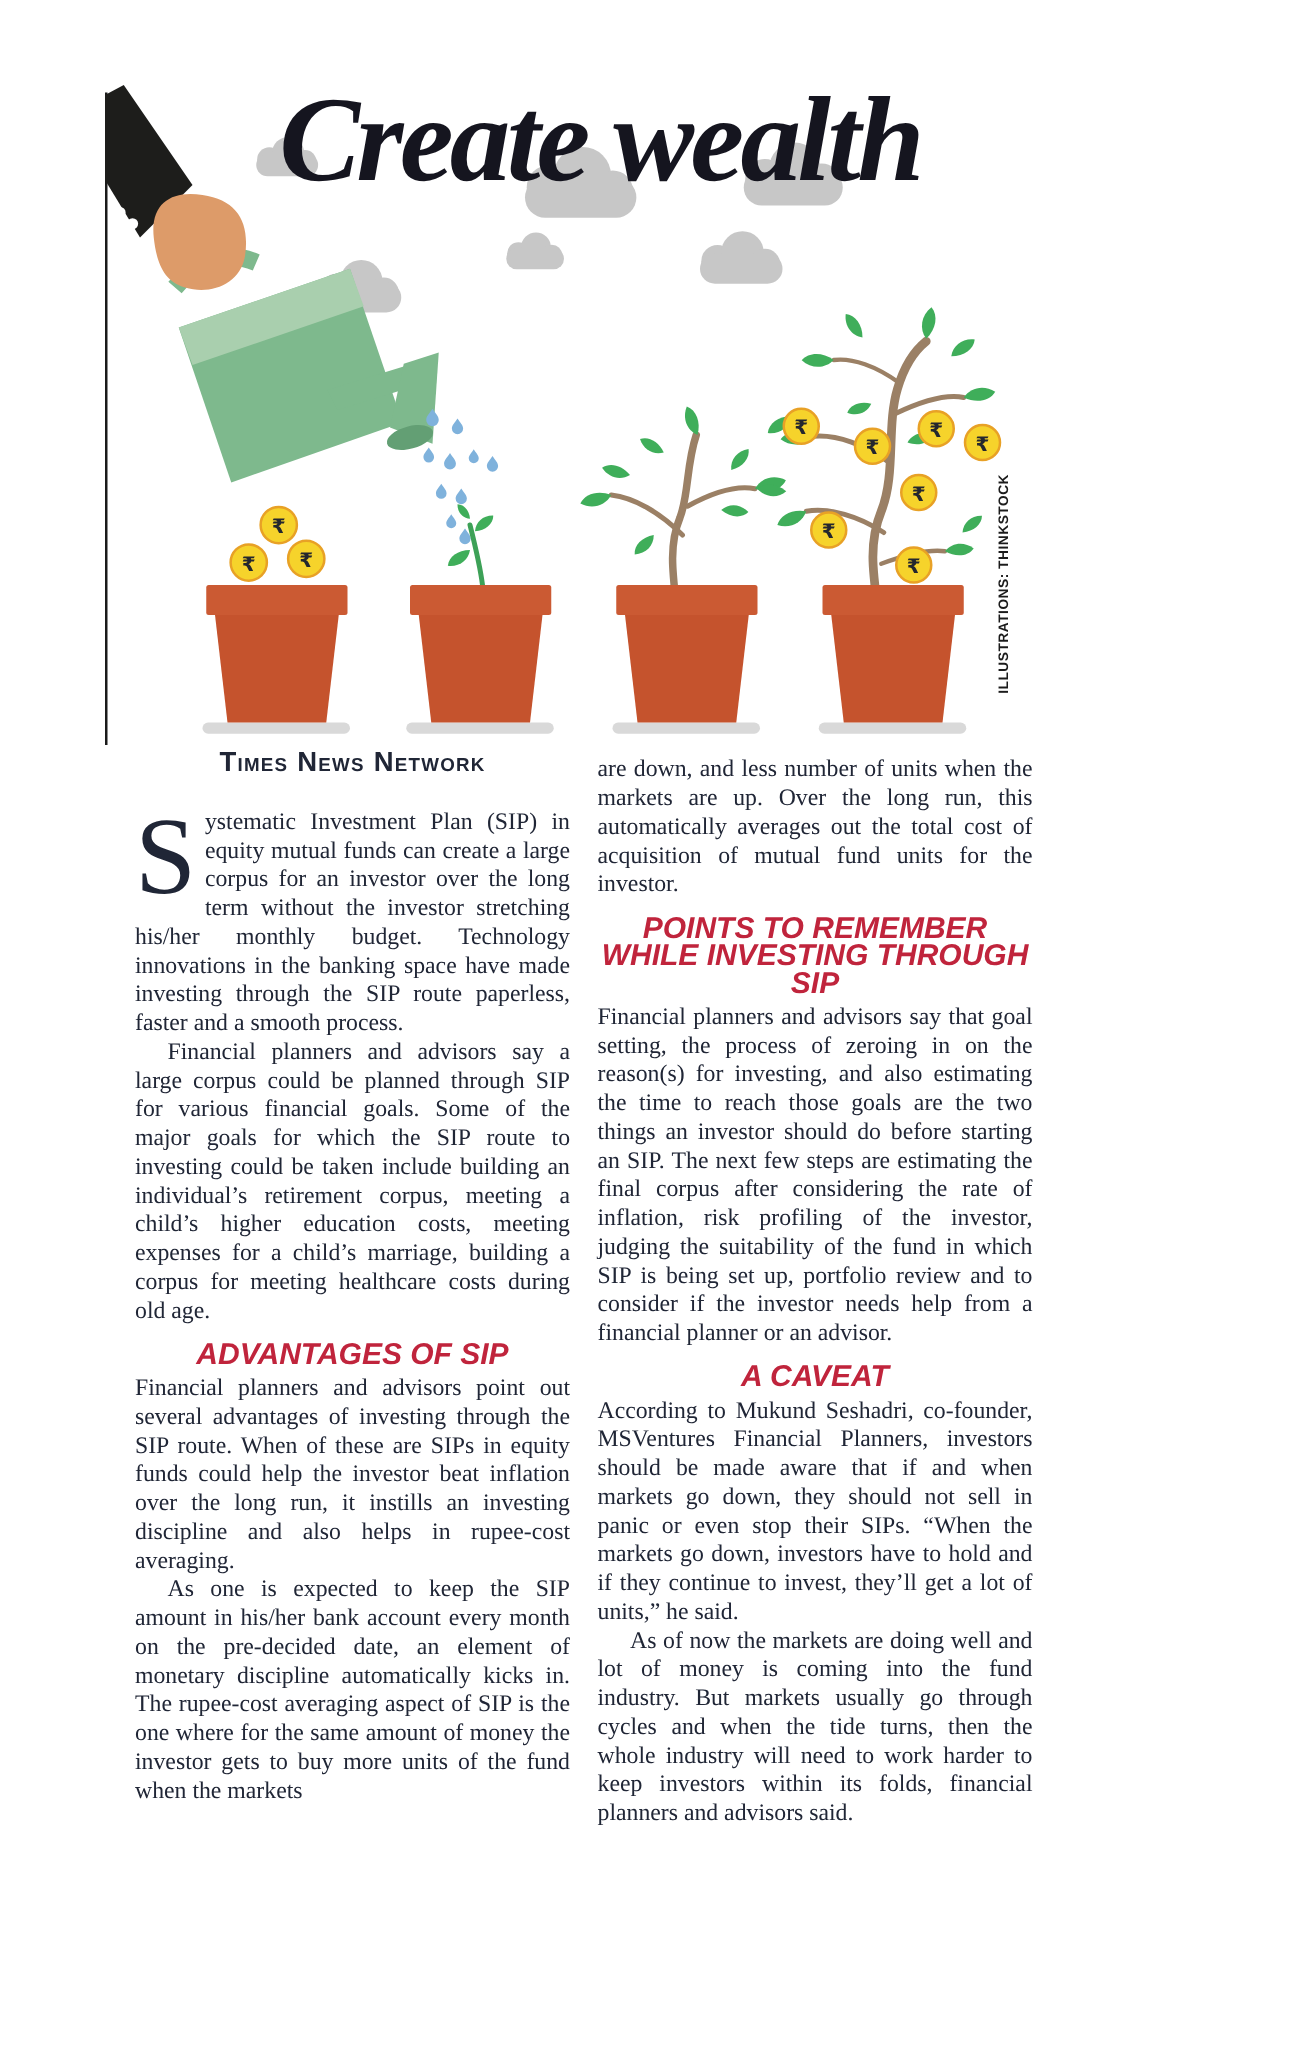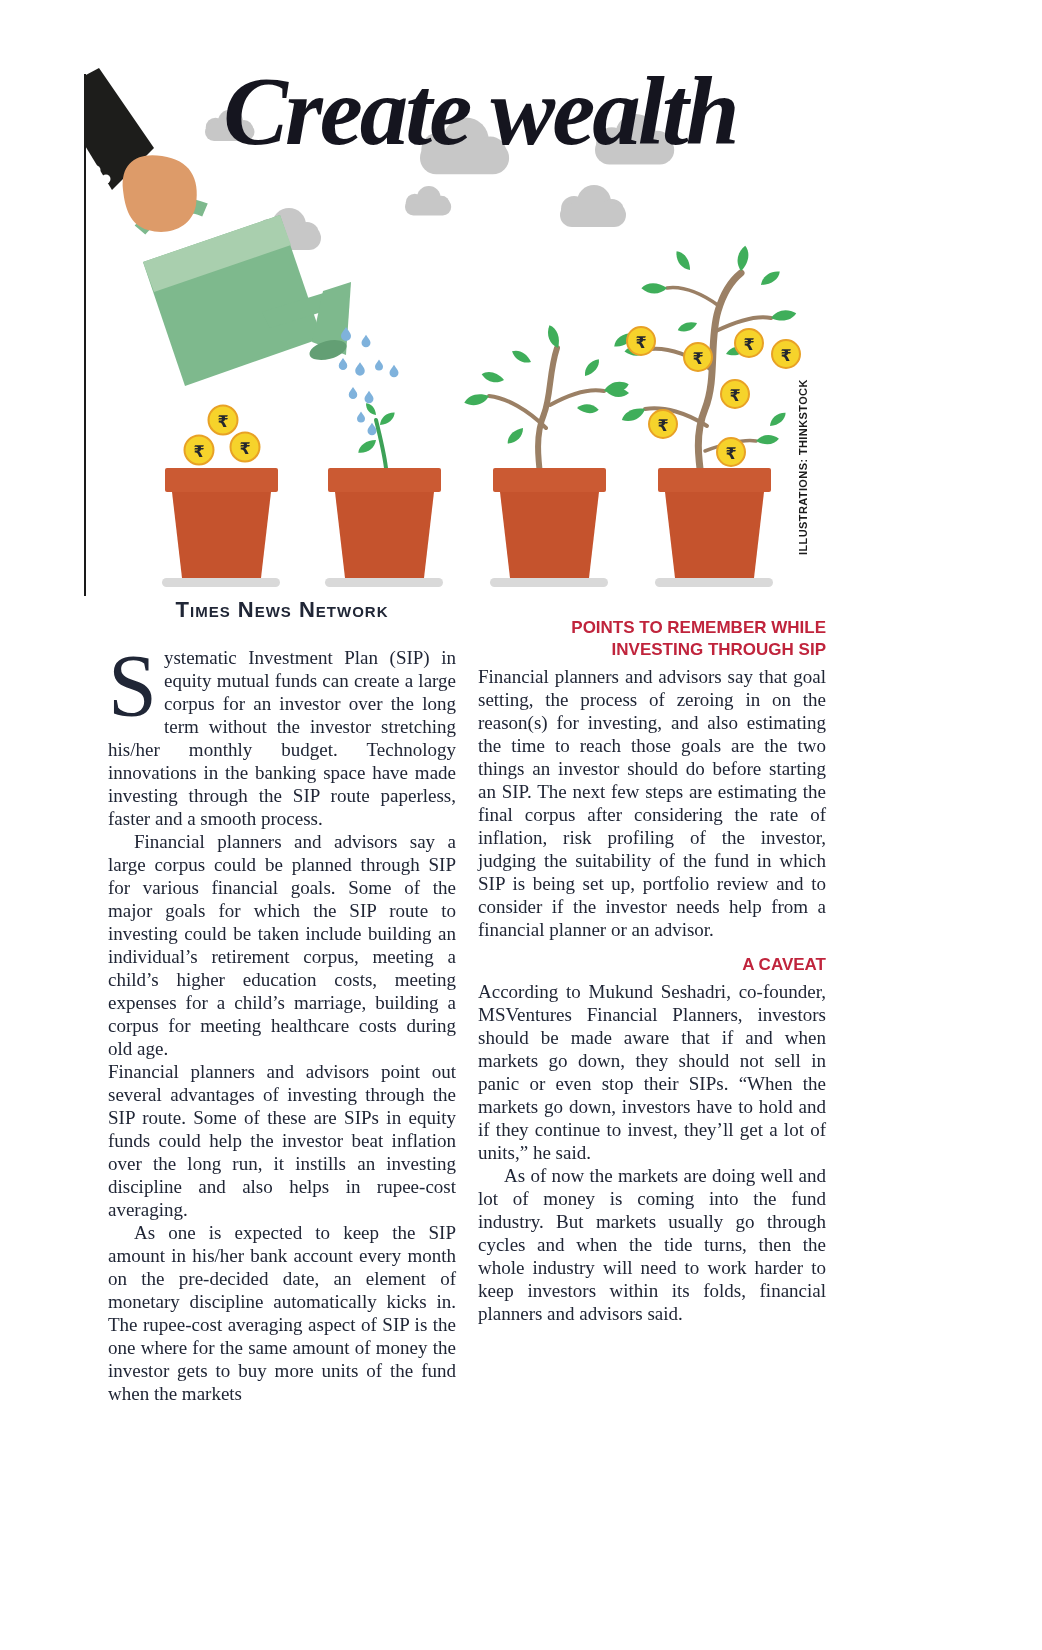--- a/index.html
+++ b/index.html
@@ -31,22 +31,22 @@
          font-size:19px; line-height:23px; text-align:justify; }
   .col-left  { left:108px; top:646px; }
   .col-right { left:478px; top:604px; }
   .col p { margin:0; }
   .col p.indent { text-indent:26px; }
 
   .dropcap { float:left; font-family:"Liberation Serif", serif; font-size:88px;
              line-height:70px; margin:5px 7px 0 0; color:var(--body-text,#202636); }
 
   .subhead { margin:13px 0 4px 0; font-family:"Liberation Sans", sans-serif;
-             font-weight:700; font-size:17px; line-height:22px;
-             color:var(--heading-red,#c0243c); text-align:right; }
+             font-weight:700; font-size:24px; line-height:22px;
+             color:var(--heading-red,#c0243c); text-align:center;font-style:italic; }
 
   
   .cloud     { fill:var(--cloud,#c7c7c7); }
   .sleeve    { fill:var(--sleeve,#1d1d1b); }
   .cuff-dot  { fill:#ffffff; }
   .hand      { fill:var(--hand,#dd9b69); }
   .can       { fill:var(--can,#7eb98d); }
   .can-light { fill:var(--can-light,#a9cfae); }
   .can-dark  { fill:var(--can-dark,#639f74); }
   .drop      { fill:var(--water,#7fb2dc); }
@@ -220,25 +220,27 @@
     <span>Create wealth</span><br>
   </h1>
 
   <div class="credit">ILLUSTRATIONS: THINKSTOCK</div>
 
   <div class="byline">Times News Network</div>
 
   <div class="col col-left">
     <p><span class="dropcap">S</span><span>ystematic Investment Plan (SIP) in equity mutual funds can create a large corpus for an investor over the long term without the investor stretching his/her monthly budget. Technology innovations in the banking space have made investing through the SIP route paperless, faster and a smooth process.</span></p>
     <p class="indent">Financial planners and advisors say a large corpus could be planned through SIP for various financial goals. Some of the major goals for which the SIP route to investing could be taken include building an individual’s retirement corpus, meeting a child’s higher education costs, meeting expenses for a child’s marriage, building a corpus for meeting healthcare costs during old age.</p>
-    <p>Financial planners and advisors point out several advantages of investing through the SIP route. Some of these are SIPs in equity funds could help the investor beat inflation over the long run, it instills an investing discipline and also helps in rupee-cost averaging.</p>
+    <h2 class="subhead">ADVANTAGES OF SIP</h2>
+    <p>Financial planners and advisors point out several advantages of investing through the SIP route. When of these are SIPs in equity funds could help the investor beat inflation over the long run, it instills an investing discipline and also helps in rupee-cost averaging.</p>
     <p class="indent">As one is expected to keep the SIP amount in his/her bank account every month on the pre-decided date, an element of monetary discipline automatically kicks in. The rupee-cost averaging aspect of SIP is the one where for the same amount of money the investor gets to buy more units of the fund when the markets</p>
   </div>
 
   <div class="col col-right">
+    <p>are down, and less number of units when the markets are up. Over the long run, this automatically averages out the total cost of acquisition of mutual fund units for the investor.</p>
     <h2 class="subhead">POINTS TO REMEMBER WHILE INVESTING THROUGH SIP</h2>
     <p>Financial planners and advisors say that goal setting, the process of zeroing in on the reason(s) for investing, and also estimating the time to reach those goals are the two things an investor should do before starting an SIP. The next few steps are estimating the final corpus after considering the rate of inflation, risk profiling of the investor, judging the suitability of the fund in which SIP is being set up, portfolio review and to consider if the investor needs help from a financial planner or an advisor.</p>
     <h2 class="subhead">A CAVEAT</h2>
     <p>According to Mukund Seshadri, co-founder, MSVentures Financial Planners, investors should be made aware that if and when markets go down, they should not sell in panic or even stop their SIPs. “When the markets go down, investors have to hold and if they continue to invest, they’ll get a lot of units,” he said.</p>
     <p class="indent">As of now the markets are doing well and lot of money is coming into the fund industry. But markets usually go through cycles and when the tide turns, then the whole industry will need to work harder to keep investors within its folds, financial planners and advisors said.</p>
   </div>
 
 </div>
 
 </body></html>

